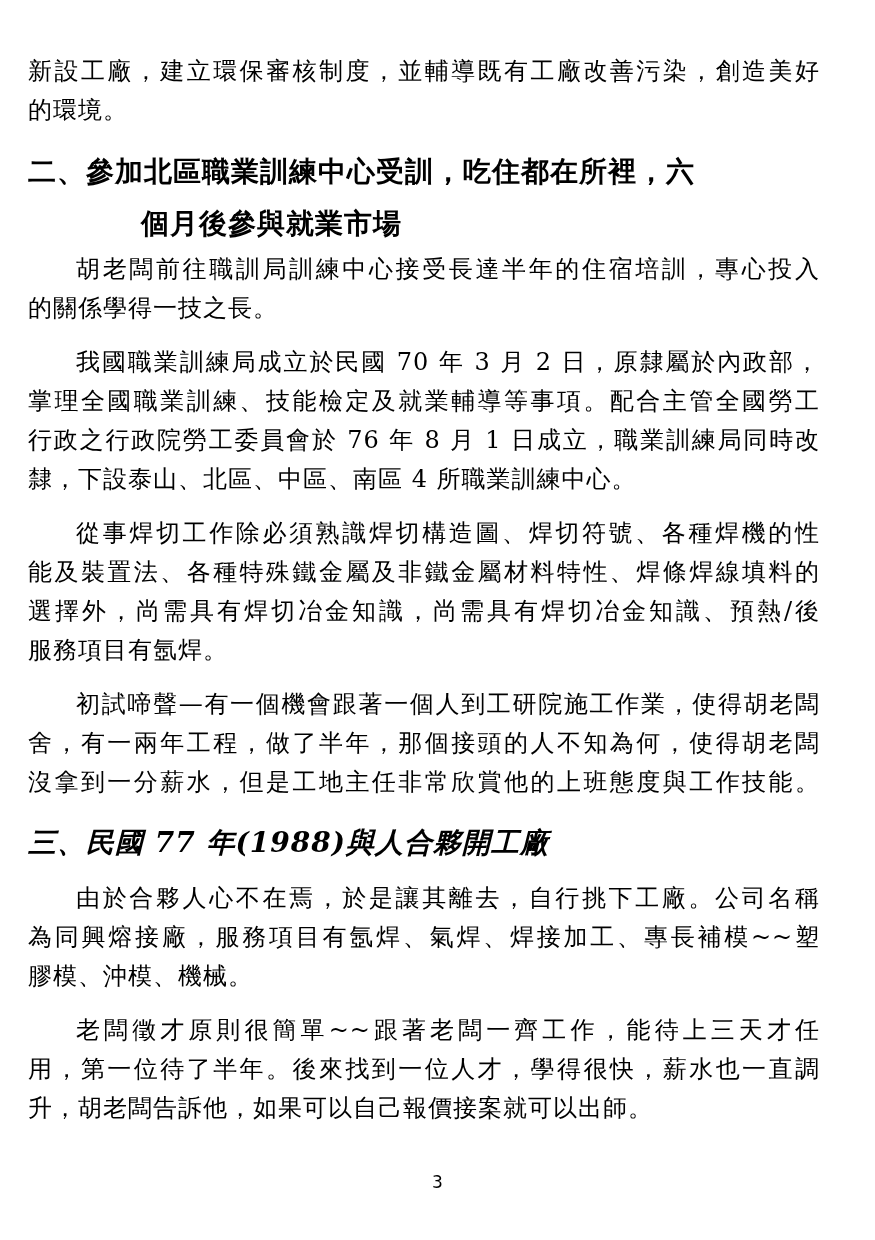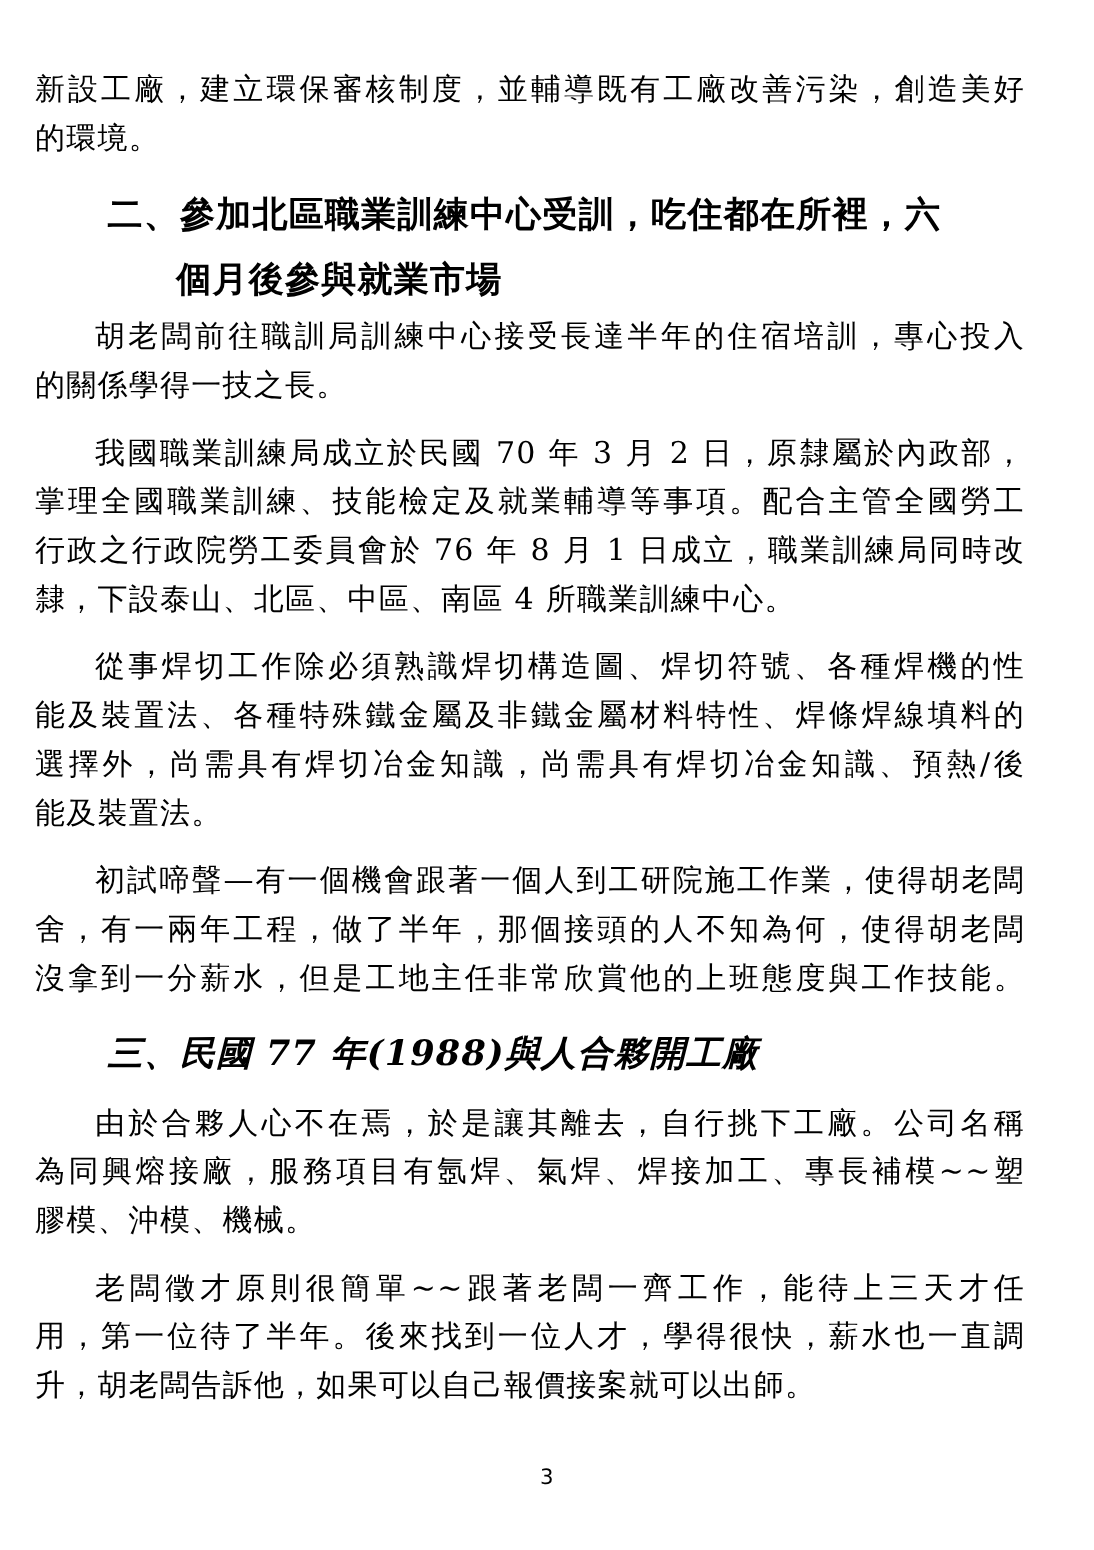--- a/index.html
+++ b/index.html
@@ -45,21 +45,21 @@
     font-weight: bold;
     letter-spacing: 1px;
   }
   .heading-two-line {
     margin: 16px 0 0 0;
   }
   .heading-one-line {
     margin: 0 0 10px 0;
     font-style: italic;
   }
-  .h-l1 { margin-left: 58px; }
+  .h-l1 { }
   .h-l2 { margin-left: 113px; text-align: center; }
   .footer {
     position: absolute;
     left: 0;
     top: 1172px;
     width: 875px;
     text-align: center;
     font-size: 17px;
     font-family: "DejaVu Sans", "Liberation Sans", sans-serif;
     color: #000000;
@@ -89,21 +89,21 @@
     <div class="ln j ind">我國職業訓練局成立於民國 70 年 3 月 2 日，原隸屬於內政部，</div>
     <div class="ln j">掌理全國職業訓練、技能檢定及就業輔導等事項。配合主管全國勞工</div>
     <div class="ln j">行政之行政院勞工委員會於 76 年 8 月 1 日成立，職業訓練局同時改</div>
     <div class="ln">隸，下設泰山、北區、中區、南區 4 所職業訓練中心。</div>
   </div>
 
   <div class="para">
     <div class="ln j ind">從事焊切工作除必須熟識焊切構造圖、焊切符號、各種焊機的性</div>
     <div class="ln j">能及裝置法、各種特殊鐵金屬及非鐵金屬材料特性、焊條焊線填料的</div>
     <div class="ln j">選擇外，尚需具有焊切冶金知識，尚需具有焊切冶金知識、預熱/後</div>
-    <div class="ln">能及裝置法。</div>
+    <div class="ln">服務項目有氬焊。</div>
   </div>
 
   <div class="para">
     <div class="ln j ind">初試啼聲—有一個機會跟著一個人到工研院施工作業，使得胡老闆</div>
     <div class="ln j">舍，有一兩年工程，做了半年，那個接頭的人不知為何，使得胡老闆</div>
     <div class="ln j">沒拿到一分薪水，但是工地主任非常欣賞他的上班態度與工作技能。</div>
   </div>
 
   <div class="heading heading-one-line">
     <div class="ln h-l1">三、民國 77 年(1988)與人合夥開工廠</div>

